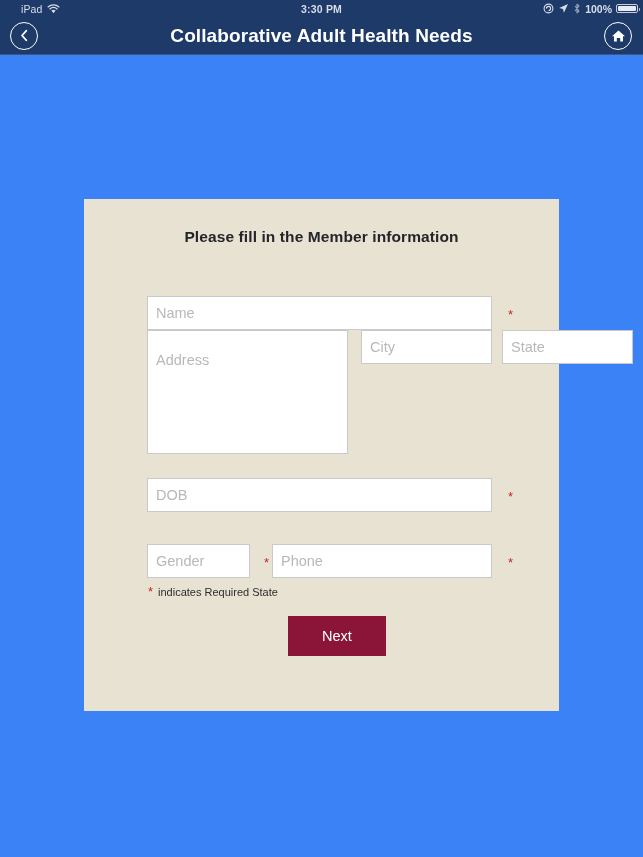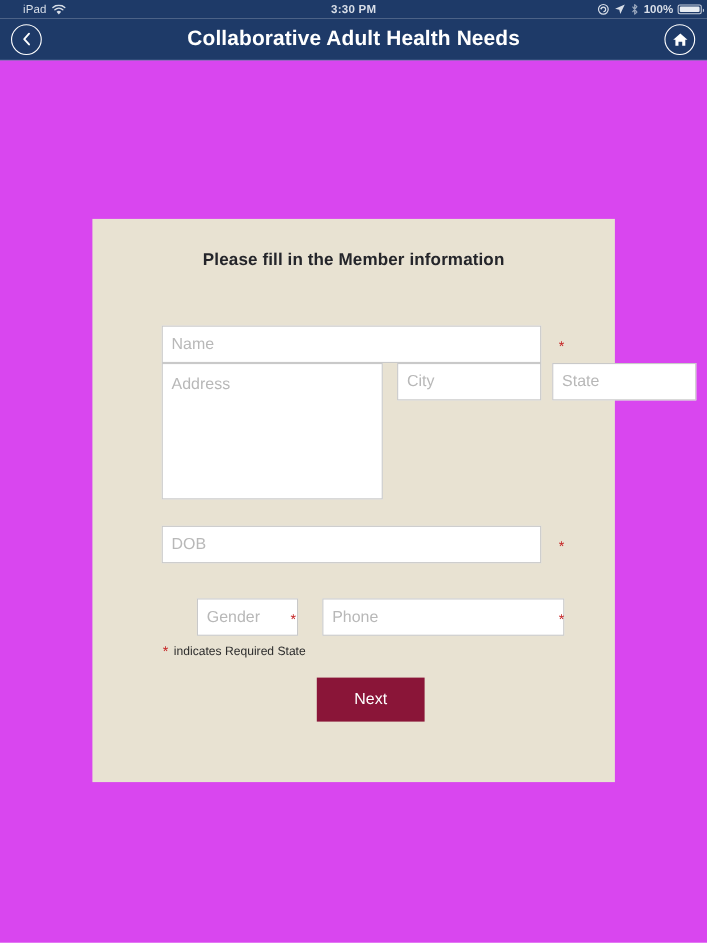--- a/index.html
+++ b/index.html
@@ -106,21 +106,21 @@
   }
   .nav-btn-back { left: 10px; }
   .nav-btn-home { right: 11px; }
 
   
   .page {
     position: absolute;
     top: 55px; left: 0;
     width: 643px;
     height: 802px;
-    background: #d946ef;
+    background: #3b82f6;
   }
   .card {
     position: absolute;
     left: 84px; top: 144px;
     width: 475px;
     height: 512px;
     background: #e8e2d2;
   }
   .card-title {
     text-align: center;
@@ -146,31 +146,31 @@
     font-family: "Liberation Sans", sans-serif;
     font-size: 14.5px;
     color: #333333;
     padding: 0 8px;
     height: 34px;
     outline: none;
   }
   .fld::placeholder { color: #b8b8b8; }
   .fld-name   { width: 345px; }
   .fld-dob    { width: 345px; }
-  .fld-gender { width: 92px; margin-left: 32px; }
+  .fld-gender { width: 103px; }
   .fld-phone  { width: 220px; }
   .fld-side   { width: 131px; }
 
   .textarea {
     background: #ffffff;
     border: 1px solid #c9c9c9;
     font-family: "Liberation Sans", sans-serif;
     font-size: 14.5px;
     color: #333333;
-    padding: 12px 8px;
+    padding: 22px 8px;
     width: 201px;
     height: 124px;
     resize: none;
     outline: none;
     line-height: 1.1;
   }
   .textarea::placeholder { color: #b8b8b8; }
 
   .ast {
     color: #c62828;

